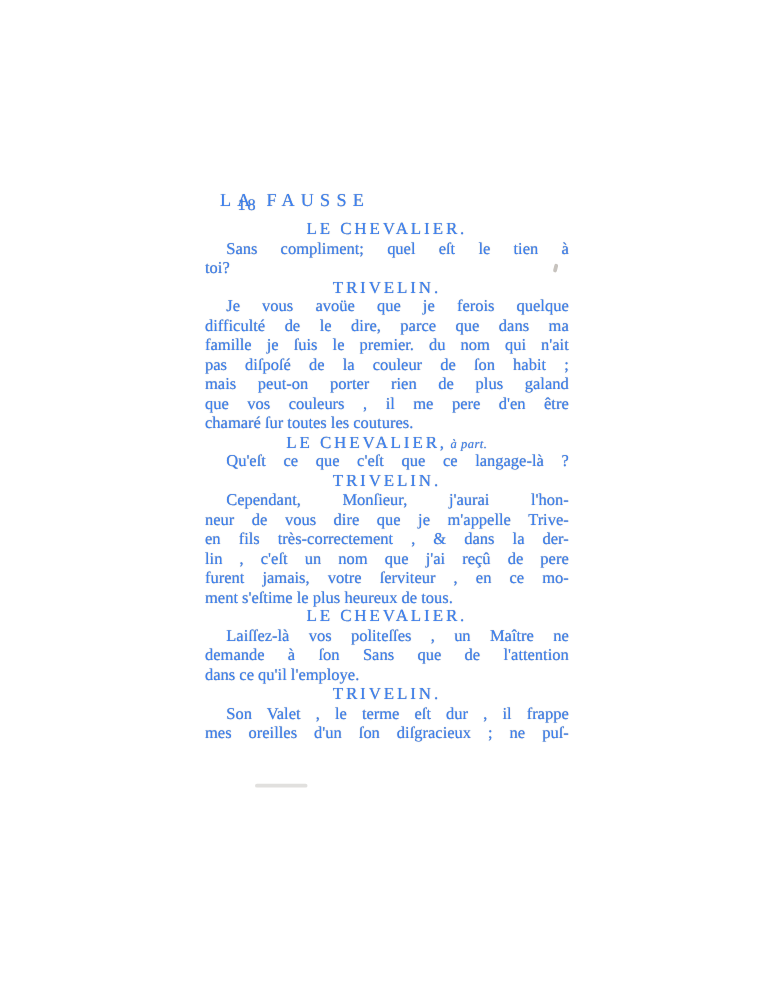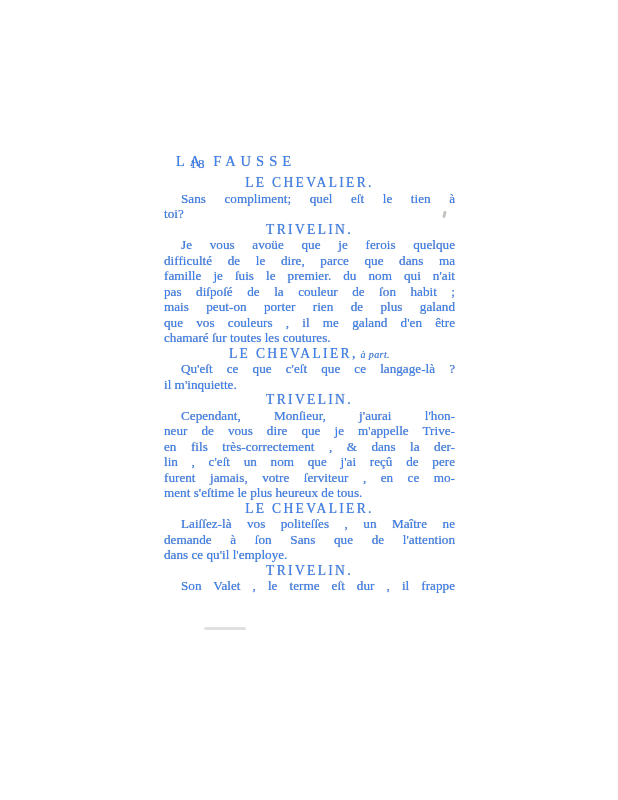--- a/index.html
+++ b/index.html
@@ -104,39 +104,39 @@
 
     <div class="line speaker">LE CHEVALIER.</div>
     <div class="line j ind">Sans compliment; quel eſt le tien à</div>
     <div class="line">toi?</div>
     <div class="line speaker">TRIVELIN.</div>
     <div class="line j ind">Je vous avoüe que je ferois quelque</div>
     <div class="line j">difficulté de le dire, parce que dans ma</div>
     <div class="line j">famille je ſuis le premier. du nom qui n'ait</div>
     <div class="line j">pas diſpoſé de la couleur de ſon habit ;</div>
     <div class="line j">mais peut-on porter rien de plus galand</div>
-    <div class="line j">que vos couleurs , il me galand d'en être</div>
+    <div class="line j">que vos couleurs , il me pere d'en être</div>
     <div class="line">chamaré ſur toutes les coutures.</div>
 
     <div class="line speaker"><span>LE CHEVALIER,</span><span class="direction"> à part.</span></div>
 
     <div class="line j ind">Qu'eſt ce que c'eſt que ce langage-là ?</div>
-    <div class="line">il m'inquiette.</div>
     <div class="line speaker">TRIVELIN.</div>
     <div class="line j ind">Cependant, Monſieur, j'aurai l'hon-</div>
     <div class="line j">neur de vous dire que je m'appelle Trive-</div>
     <div class="line j">en fils très-correctement , &amp; dans la der-</div>
     <div class="line j">lin , c'eſt un nom que j'ai reçû de pere</div>
     <div class="line j">furent jamais, votre ſerviteur , en ce mo-</div>
     <div class="line">ment s'eſtime le plus heureux de tous.</div>
     <div class="line speaker">LE CHEVALIER.</div>
     <div class="line j ind">Laiſſez-là vos politeſſes , un Maître ne</div>
     <div class="line j">demande à ſon Sans que de l'attention</div>
     <div class="line">dans ce qu'il l'employe.</div>
     <div class="line speaker">TRIVELIN.</div>
     <div class="line j ind">Son Valet , le terme eſt dur , il frappe</div>
+    <div class="line j">mes oreilles d'un ſon diſgracieux ; ne puſ-</div>
 
   </div>
 
   <div class="speck"></div>
   <div class="smudge"></div>
 
 </div>
 
 </body></html>

